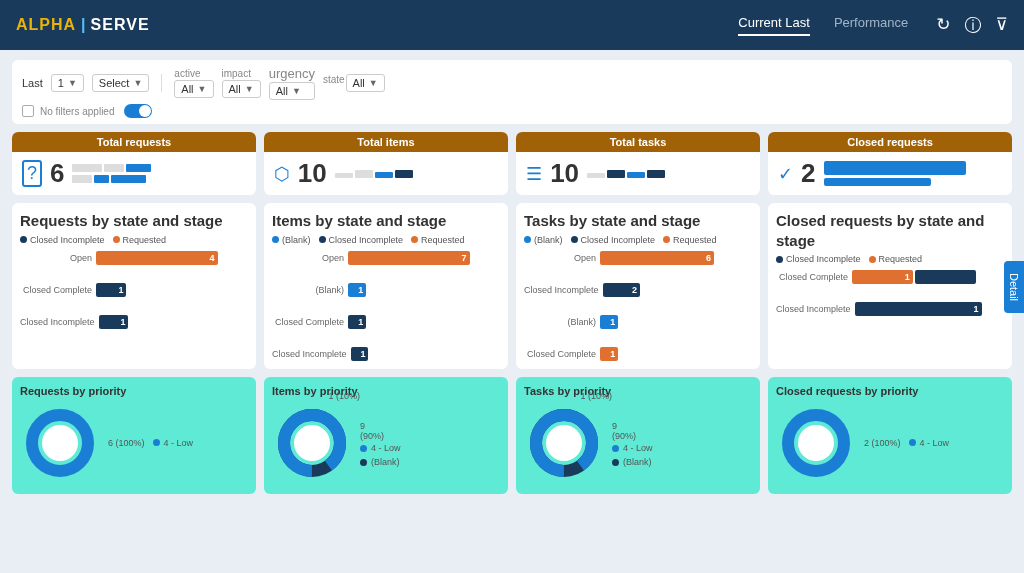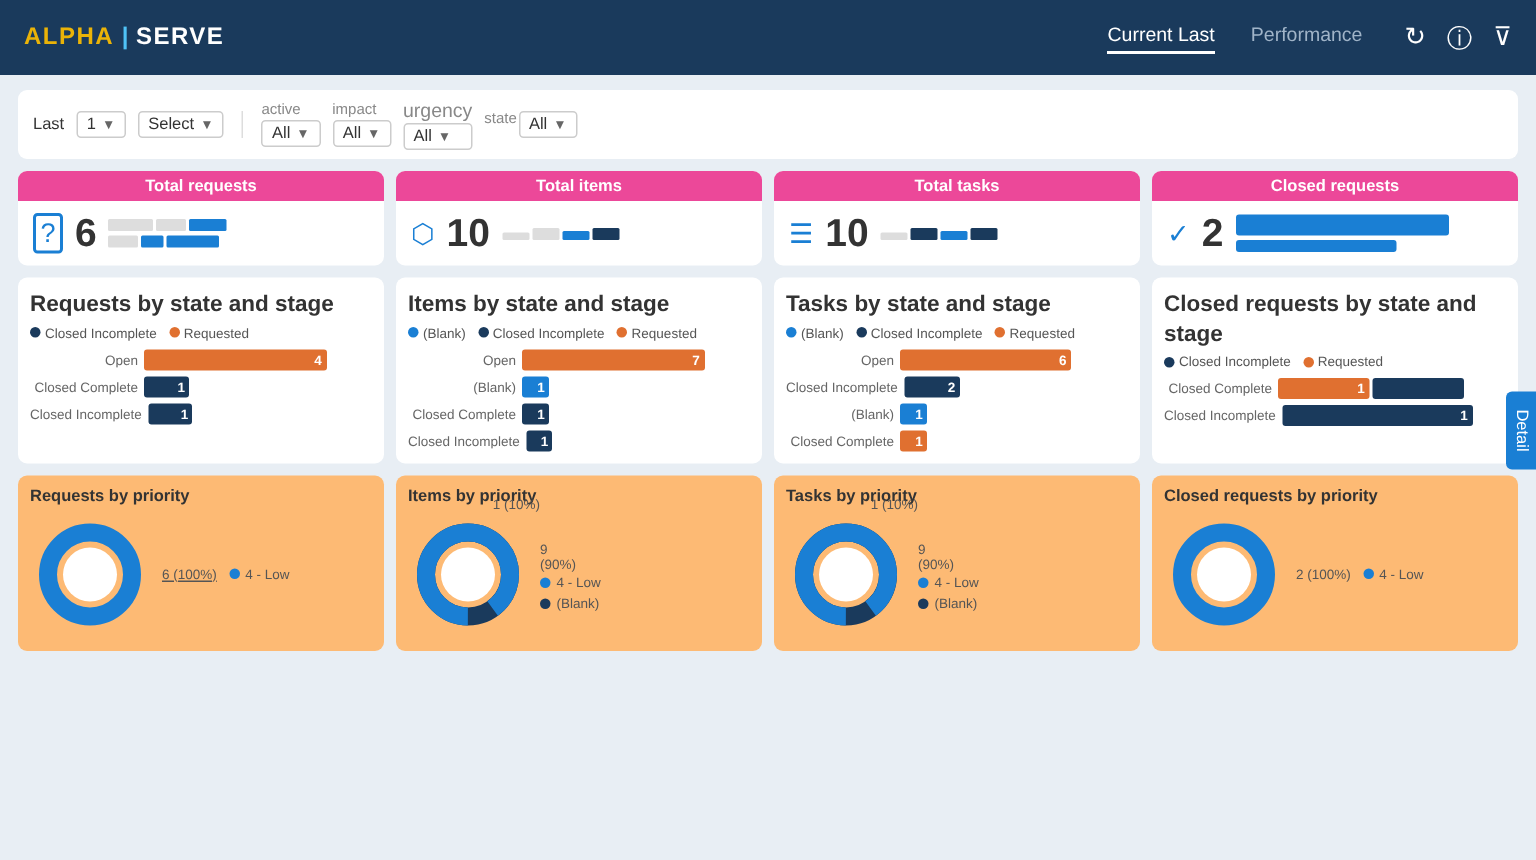--- a/index.html
+++ b/index.html
@@ -15,43 +15,43 @@
 
     
     .main { padding: 10px 12px; display: flex; flex-direction: column; gap: 8px; }
     .toggle { width: 28px; height: 14px; background: #1a7fd4; border-radius: 7px; position: relative; cursor: pointer; }
     .toggle::after { content: ''; width: 12px; height: 12px; background: white; border-radius: 50%; position: absolute; right: 1px; top: 1px; }
 
     
     .kpi-row { display: grid; grid-template-columns: 1fr 1fr 1fr 1fr; gap: 8px; }
     .kpi-card { background: white; border-radius: 6px; overflow: hidden; }
     .kpi-header { padding: 4px 8px; text-align: center; font-size: 11px; color: white; font-weight: 600; }
-    .kpi-header.blue { background: #ec4899; }
+    .kpi-header.blue { background: #a16207; }
     .kpi-body { display: flex; align-items: center; padding: 6px 10px; gap: 8px; }
 
     
     .charts-row { display: grid; grid-template-columns: 1fr 1fr 1fr 1fr; gap: 8px; }
     .chart-card { background: white; border-radius: 6px; padding: 8px; }
     .chart-title { font-size: 15px; font-weight: bold; color: #333; margin-bottom: 4px; line-height: 1.3; }
     .chart-legend { display: flex; gap: 8px; margin-bottom: 6px; flex-wrap: wrap; }
     .legend-item { display: flex; align-items: center; gap: 3px; font-size: 9px; color: #555; }
     .legend-dot { width: 7px; height: 7px; border-radius: 50%; }
-    .bar-chart { display: flex; flex-direction: column; gap: 4px; }
+    .bar-chart { display: flex; flex-direction: column; gap: 18px; }
     .bar-row { display: flex; align-items: center; gap: 4px; }
     .bar-label { font-size: 9px; color: #666; text-align: right; min-width: 72px; white-space: nowrap; overflow: hidden; text-overflow: ellipsis; }
     .bar-container { flex: 1; display: flex; gap: 2px; height: 14px; position: relative; }
     .bar-seg { height: 100%; border-radius: 2px; display: flex; align-items: center; justify-content: flex-end; padding-right: 3px; }
     .bar-value { font-size: 9px; color: white; font-weight: bold; }
     .bar-seg.orange { background: #e07030; }
     .bar-seg.dark-blue { background: #1a3a5c; }
     .bar-seg.blue { background: #1a7fd4; }
 
     
     .priority-row { display: grid; grid-template-columns: 1fr 1fr 1fr 1fr; gap: 8px; }
-    .priority-card { background: #fdba74; border-radius: 6px; padding: 8px; }
+    .priority-card { background: #5eead4; border-radius: 6px; padding: 8px; }
     .priority-title { font-size: 11px; font-weight: bold; color: #333; margin-bottom: 6px; }
     .donut-container { display: flex; align-items: center; gap: 8px; }
     .donut-legend { display: flex; flex-direction: column; gap: 4px; }
     .donut-legend-item { display: flex; align-items: center; gap: 4px; font-size: 9px; color: #555; }
 
     
     .detail-tab { position: fixed; right: 0; top: 50%; transform: translateY(-50%); background: #1a7fd4; color: white; writing-mode: vertical-rl; text-orientation: mixed; padding: 12px 4px; font-size: 11px; border-radius: 4px 0 0 4px; cursor: pointer; }
 
     
     .top-filters { background: white; border-radius: 6px; padding: 6px 10px; display: flex; flex-direction: column; gap: 4px; }
@@ -116,20 +116,25 @@
             <span style="font-size:9px; color:#666;">▼</span>
         </div>
       </div>
       <div style="display:flex; gap:1px;">
         <span style="font-size:10px; color:#888;">state</span>
         <div class="select-box">
           <span>All</span>
             <span style="font-size:9px; color:#666;">▼</span>
         </div>
       </div>
+    </div>
+    <div class="second-row">
+      <div class="checkbox-box"></div>
+      <span style="font-size:10px; color:#888;">No filters applied</span>
+      <div class="toggle" style="margin-left:4px;"></div>
     </div>
   </div>
 
   <div class="kpi-row">
 
     <div class="kpi-card">
       <div class="kpi-header blue">Total requests</div>
       <div class="kpi-body">
         <span style="font-size:18px; color:#1a7fd4; border:2px solid #1a7fd4; border-radius:3px; padding:1px 3px;">?</span>
         <span style="font-size:26px; font-weight:bold; color:#333;">6</span>
@@ -375,21 +380,21 @@
 
   <div class="priority-row">
 
     <div class="priority-card">
       <div class="priority-title">Requests by priority</div>
       <div class="donut-container">
         <svg width="80" height="80" viewBox="0 0 80 80">
           <circle cx="40" cy="40" r="28" fill="none" stroke="#1a7fd4" stroke-width="12" stroke-dasharray="175.9 0"></circle>
           <circle cx="40" cy="40" r="18" fill="white"></circle>
         </svg>
-        <div style="font-size:9px; color:#555; text-align:center;text-decoration:underline;">6 (100%)</div>
+        <div style="font-size:9px; color:#555; text-align:center;">6 (100%)</div>
         <div class="donut-legend">
           <div class="donut-legend-item">
             <div class="legend-dot" style="background:#1a7fd4;"></div>
             <span>4 - Low</span>
           </div>
         </div>
       </div>
     </div>
 
     <div class="priority-card">

